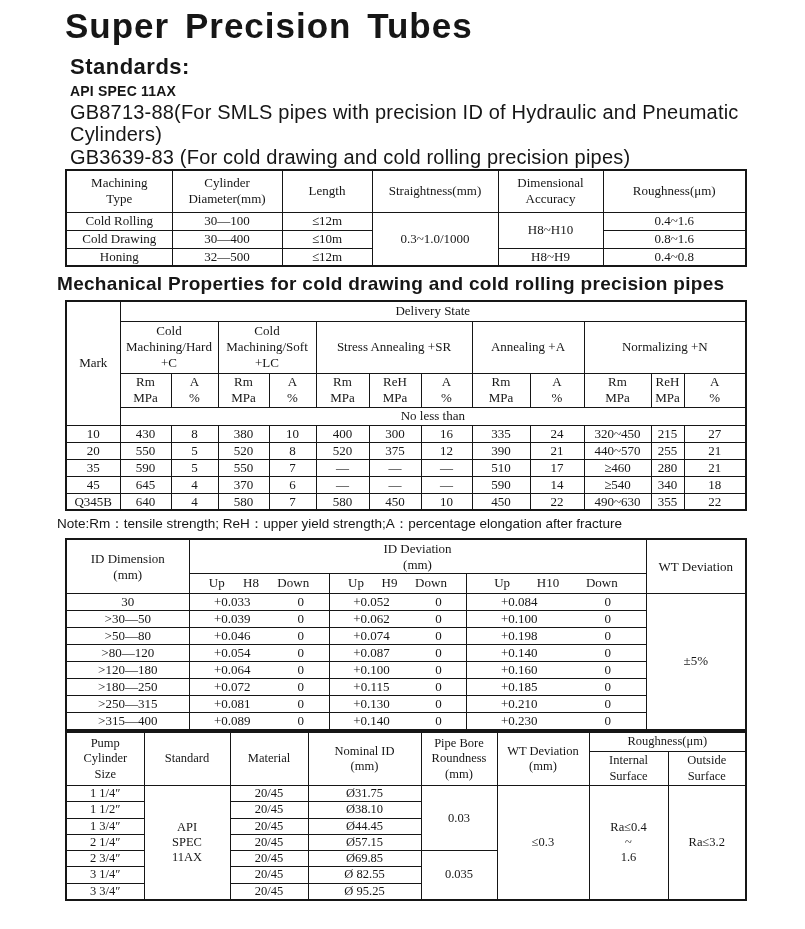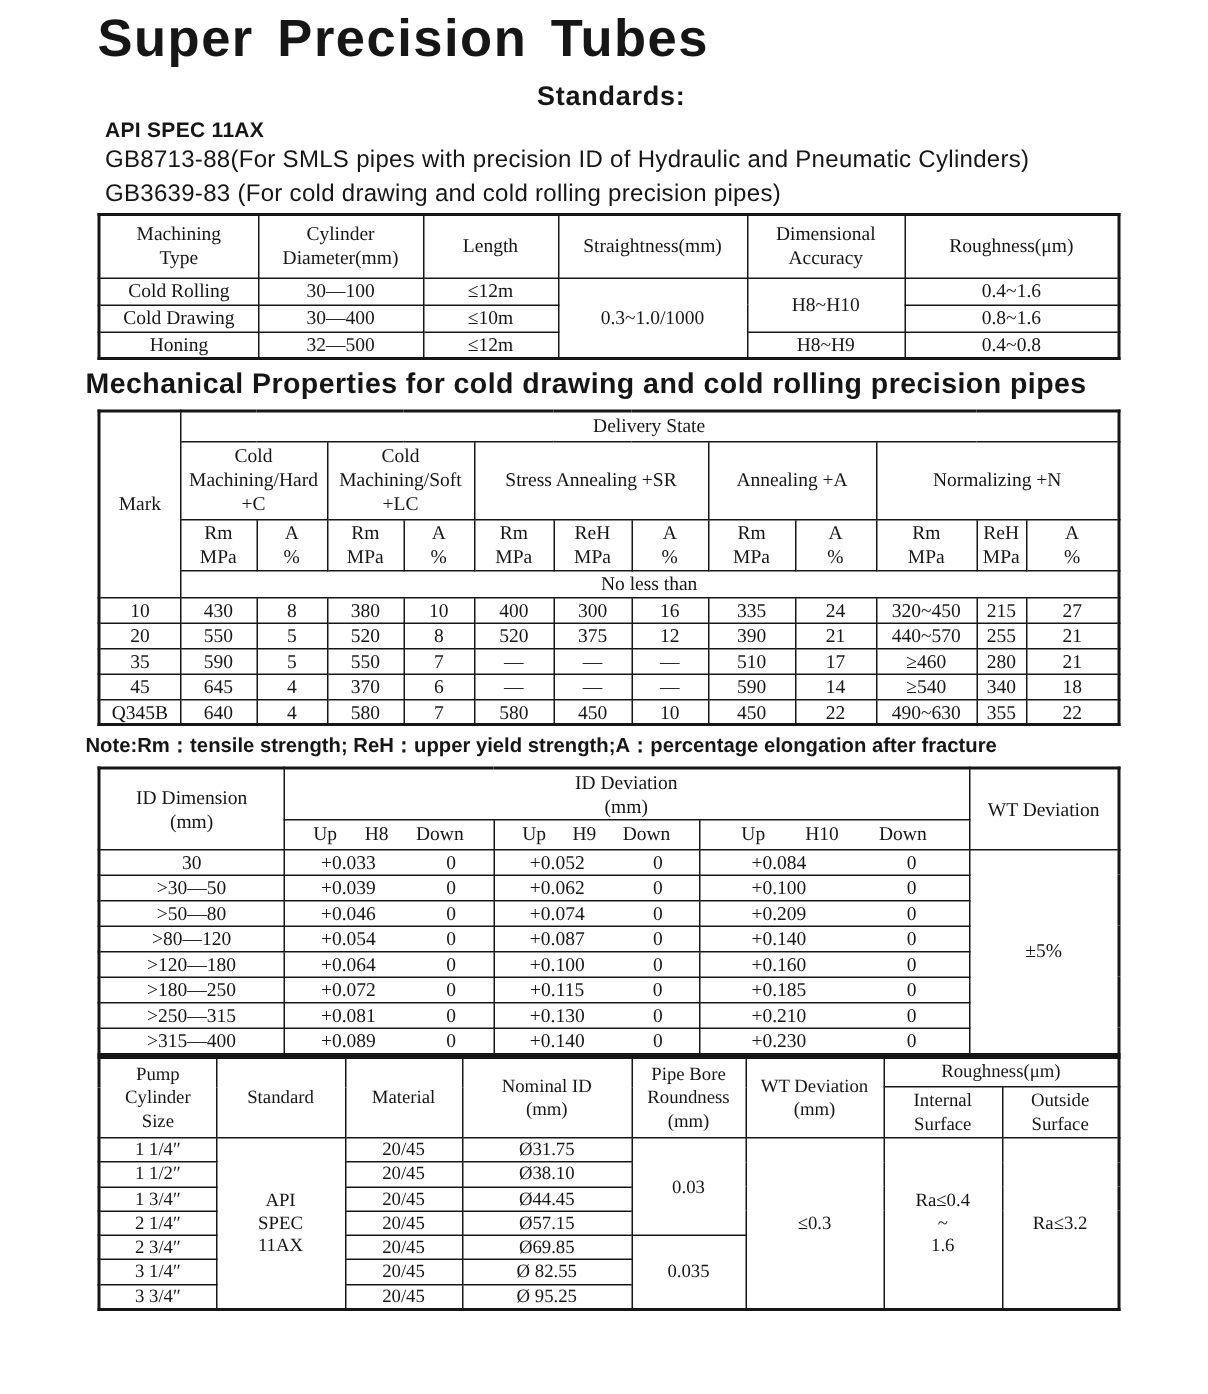--- a/index.html
+++ b/index.html
@@ -1,27 +1,27 @@
 <!DOCTYPE html>
 <html><head>
 <meta charset="utf-8">
 <style>
   html,body{margin:0;padding:0;background:#ffffff;}
   body{width:805px;height:929px;overflow:hidden;color:#161616;}
   .page{padding:4px 0 0 65px;width:680px;}
   .title{font-family:"Liberation Sans",sans-serif;font-size:35px;font-weight:700;
          letter-spacing:1px;word-spacing:5px;margin:2px 0 8px 0;white-space:nowrap;}
-  .std-label{font-family:"Liberation Sans",sans-serif;font-size:18px;font-weight:700;
-         margin:0 0 3px 5px;letter-spacing:0.5px;text-align:center;}
+  .std-label{font-family:"Liberation Sans",sans-serif;font-size:22px;font-weight:700;
+         margin:0 0 3px 5px;letter-spacing:0.5px;}
   .std-line{font-family:"Liberation Sans",sans-serif;font-size:14px;font-weight:700;
          margin:0 0 2px 5px;letter-spacing:0.2px;}
-  .std-line.gb{font-weight:400;font-size:16px;line-height:22px;margin-bottom:1px;}
+  .std-line.gb{font-weight:400;font-size:20px;line-height:22px;margin-bottom:1px;}
   .h-section{font-family:"Liberation Sans",sans-serif;font-size:19px;font-weight:700;
          letter-spacing:0.3px;margin:6px 0 5px -8px;white-space:nowrap;}
-  .note{font-family:"Liberation Sans",sans-serif;font-size:13.5px;font-weight:700;
+  .note{font-family:"Liberation Sans",sans-serif;font-size:13.5px;font-weight:400;
          margin:4px 0 5px -8px;white-space:nowrap;}
   table{border-collapse:collapse;table-layout:fixed;width:680px;
          font-family:"Liberation Serif",serif;color:#161616;border:2px solid #161616;}
   td{border:1px solid #161616;text-align:center;vertical-align:middle;
          padding:0 1px;white-space:pre-line;line-height:1.22;font-size:13px;overflow:hidden;}
   .tbl-dim tr.hr{height:42px;} .tbl-dim tr.dr{height:18px;}
   .tbl-mech tr.r1{height:20px;} .tbl-mech tr.r2{height:52px;}
   .tbl-mech tr.r3{height:34px;} .tbl-mech tr.r4{height:18px;}
   .tbl-mech tr.dr{height:17px;}
   .tbl-id tr.r1{height:34px;} .tbl-id tr.r2{height:20px;} .tbl-id tr.dr{height:17px;}
@@ -264,21 +264,21 @@
     <tr class="dr">
       <td>&gt;30—50</td>
       <td><div class="pair"><span>+0.039</span><span>0</span></div></td>
       <td><div class="pair"><span>+0.062</span><span>0</span></div></td>
       <td><div class="pair"><span>+0.100</span><span>0</span></div></td>
     </tr>
     <tr class="dr">
       <td>&gt;50—80</td>
       <td><div class="pair"><span>+0.046</span><span>0</span></div></td>
       <td><div class="pair"><span>+0.074</span><span>0</span></div></td>
-      <td><div class="pair"><span>+0.209</span><span>0</span></div></td>
+      <td><div class="pair"><span>+0.198</span><span>0</span></div></td>
     </tr>
     <tr class="dr">
       <td>&gt;80—120</td>
       <td><div class="pair"><span>+0.054</span><span>0</span></div></td>
       <td><div class="pair"><span>+0.087</span><span>0</span></div></td>
       <td><div class="pair"><span>+0.140</span><span>0</span></div></td>
     </tr>
     <tr class="dr">
       <td>&gt;120—180</td>
       <td><div class="pair"><span>+0.064</span><span>0</span></div></td>

